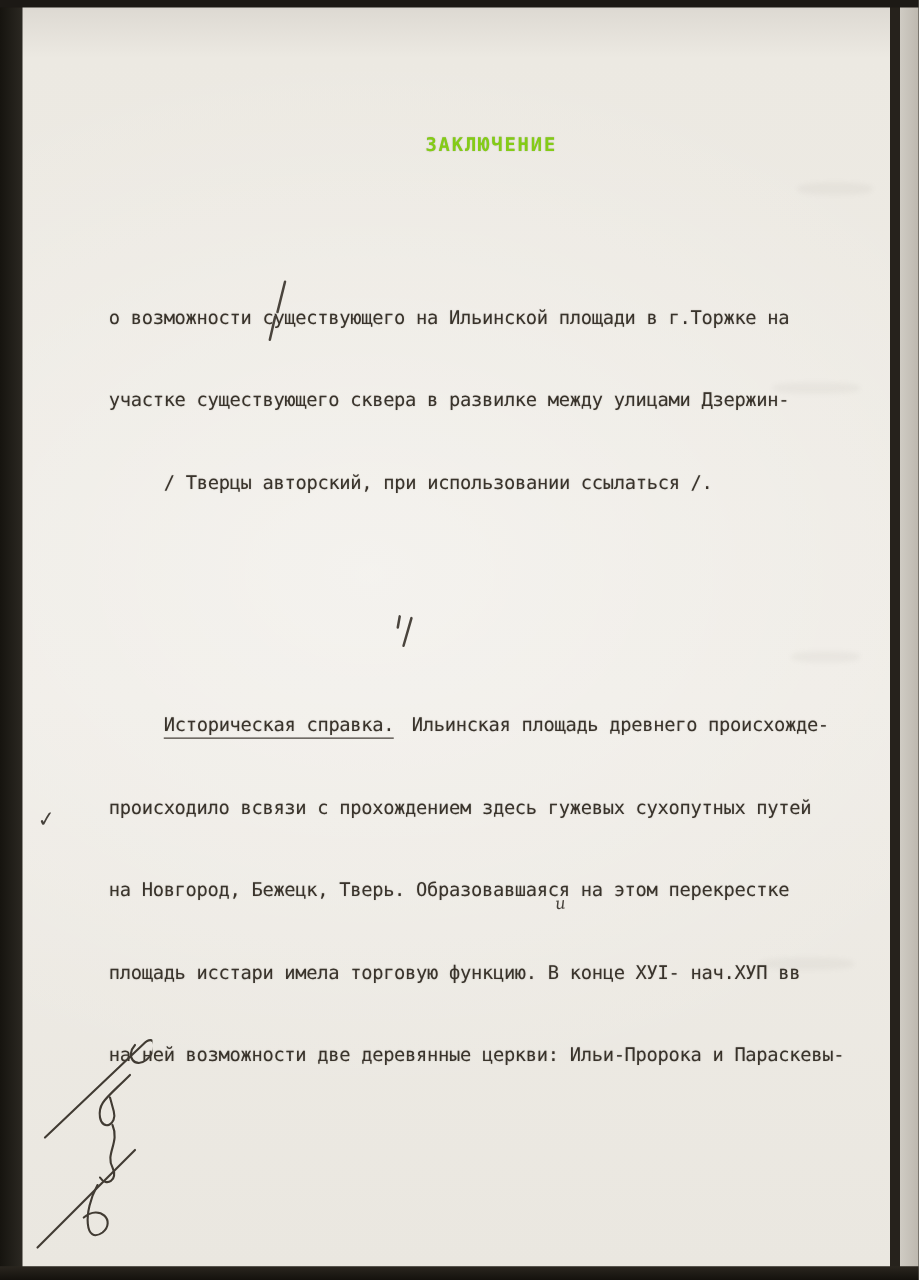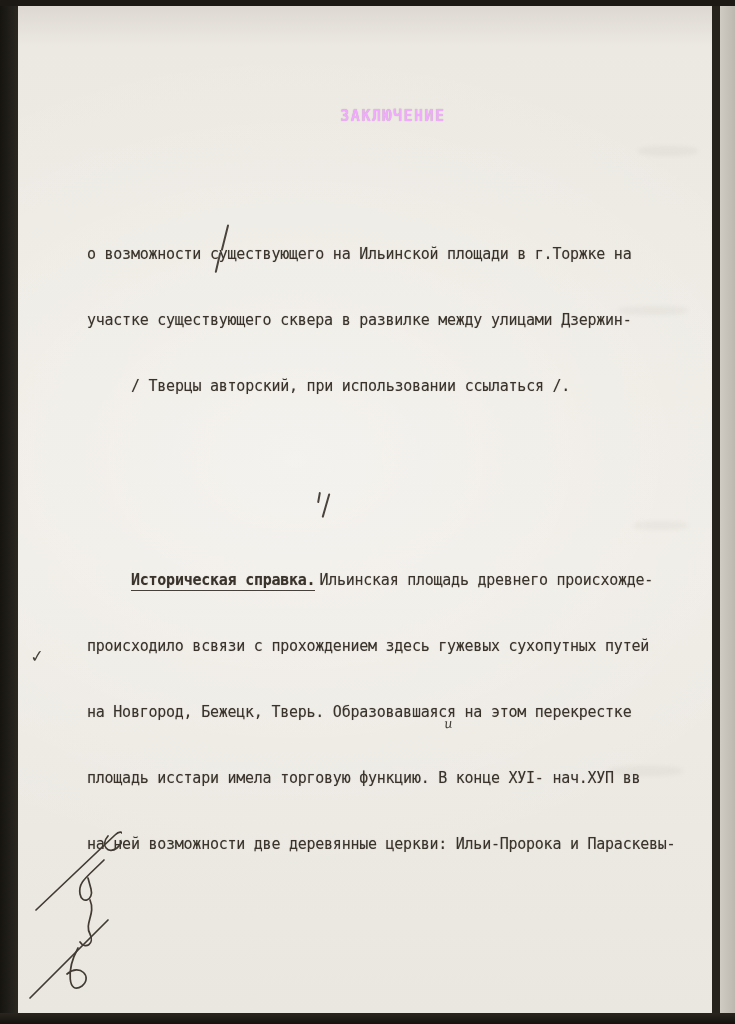--- a/index.html
+++ b/index.html
@@ -25,26 +25,26 @@
   }
   .smudge{position:absolute;background:#8a857c;opacity:.07;border-radius:40%;filter:blur(2px);}
 
   .doc{
     position:absolute;left:87px;top:61px;width:612px;
     font-size:15px;line-height:22px;letter-spacing:-0.25px;
     color:#39332b;white-space:pre;
     text-shadow:0 0 1px rgba(57,51,43,.35);
   }
   .line{height:22px;}
-  .title{text-align:center;letter-spacing:1.5px;font-weight:bold;color:#f0abfc;}
+  .title{text-align:center;letter-spacing:1.5px;font-weight:bold;color:#84cc16;}
   .indent{padding-left:44px;}
   .gap-s{margin-top:18px;}
   .intro{margin-top:6px;}
-  .heading{border-bottom:1.4px solid #46403a;padding-bottom:1px;font-weight:bold;}
-  .rest1{margin-left:4px;}
+  .heading{border-bottom:1.4px solid #46403a;padding-bottom:1px;}
+  .rest1{margin-left:14px;}
 
   
   .hw{position:absolute;color:#45403a;}
   .pen-stroke{position:absolute;width:1.6px;background:#4a443d;border-radius:2px;}
   .check{font-size:17px;transform:rotate(-6deg);font-family:"DejaVu Sans",sans-serif;}
   .hw-i{font-family:"DejaVu Serif",serif;font-style:italic;font-size:13px;transform:rotate(-5deg);}
   .sig{position:absolute;left:20px;top:808px;}
 </style>
 </head>
 <body>

